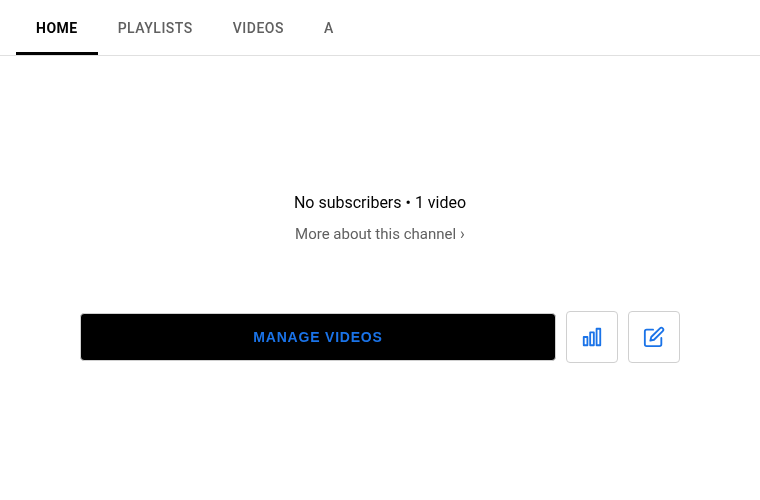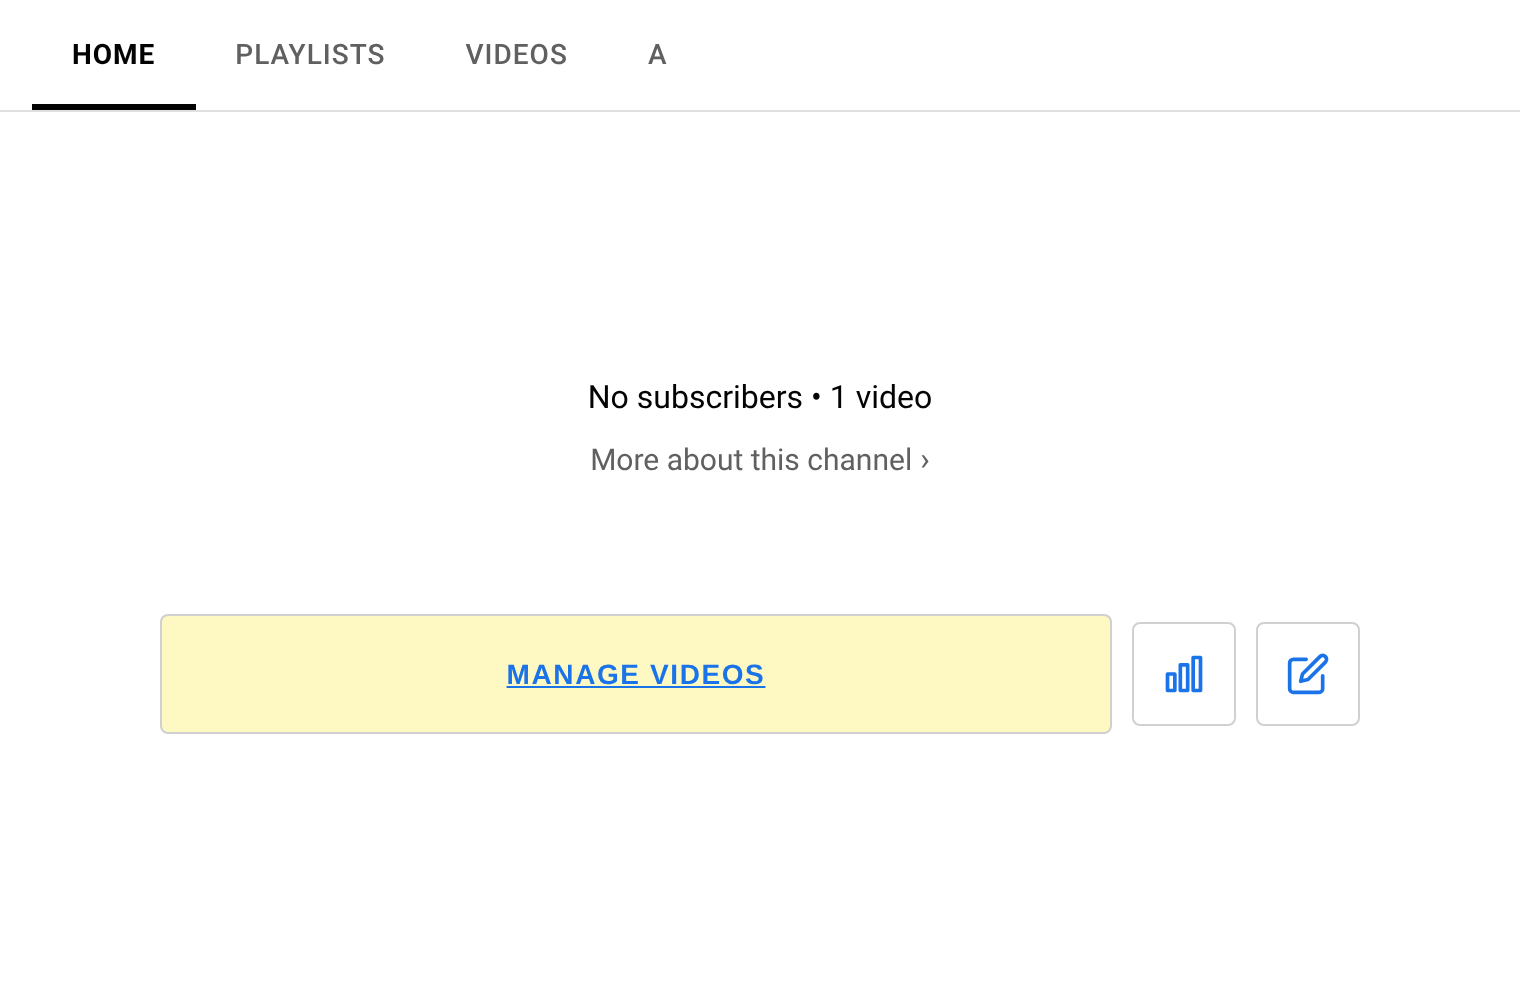--- a/index.html
+++ b/index.html
@@ -94,34 +94,33 @@
     .action-row {
       display: flex;
       align-items: center;
       gap: 10px;
       width: 100%;
       max-width: 600px;
     }
 
     .manage-videos-btn {
       flex: 1;
-      height: 60px;
+      height: 48px;
       border: 1px solid #d0d0d0;
-      background: #fef9c3;
+      background: #000000;
       border-radius: 4px;
       font-size: 14px;
       font-weight: 700;
       color: #1a73e8;
       letter-spacing: 0.8px;
       text-transform: uppercase;
       cursor: pointer;
       display: flex;
       align-items: center;
       justify-content: center;
-      text-decoration: underline;
     }
 
     .icon-btn {
       width: 52px;
       height: 52px;
       border: 1px solid #d0d0d0;
       background: #ffffff;
       border-radius: 4px;
       display: flex;
       align-items: center;

